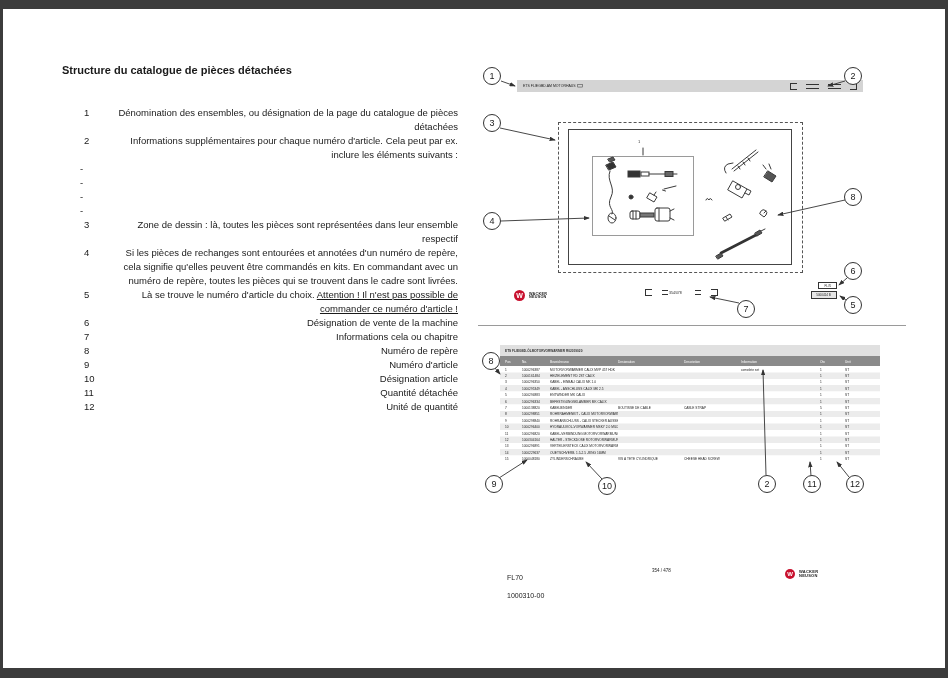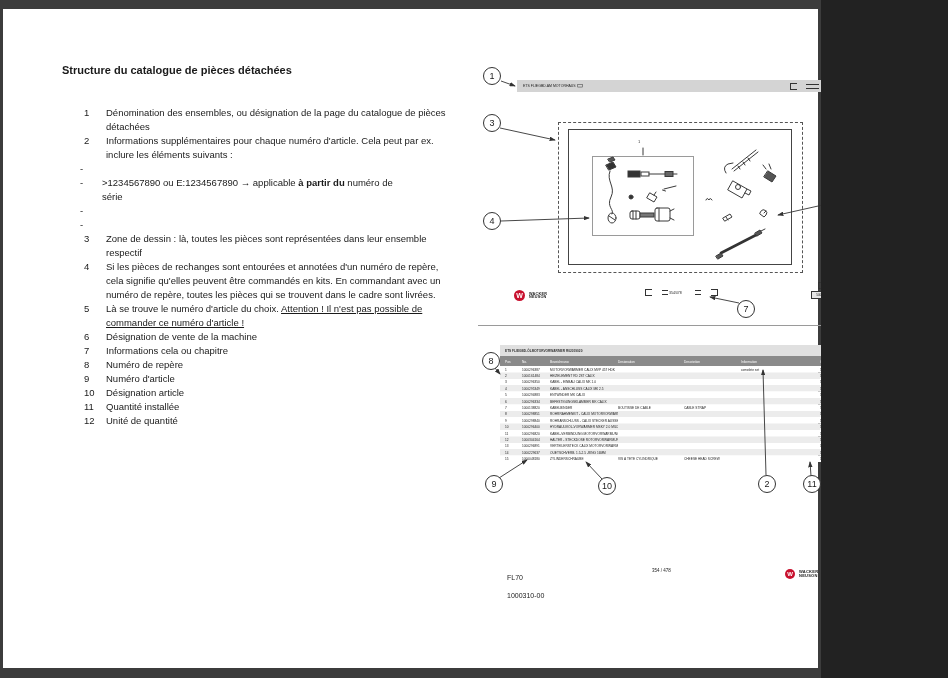--- a/index.html
+++ b/index.html
@@ -1,27 +1,27 @@
 <!DOCTYPE html>
 <html><head>
 <meta charset="utf-8">
 <style>
   html,body{margin:0;padding:0;background:#222;}
   *{box-sizing:border-box;}
-  .stage{position:relative;width:821px;height:678px;background:#3c3c3c;overflow:hidden;
+  .stage{position:relative;width:948px;height:678px;background:#3c3c3c;overflow:hidden;
          font-family:"Liberation Sans", sans-serif;color:#1a1a1a;}
   .paper{position:absolute;left:3px;top:9px;right:3px;bottom:10px;background:#ffffff;}
 
   
   .leftcol{position:absolute;left:62px;top:64px;width:400px;}
   .doc-title{font-size:11px;font-weight:bold;margin:0 0 30px 0;}
   .legend{font-size:9.5px;line-height:14px;}
   .li{display:flex;margin-left:22px;}
   .li .num{flex:0 0 22px;}
-  .li .txt{flex:1;max-width:352px;}
+  .li .txt{flex:1;max-width:352px;text-align:right;}
   .sub{display:flex;}
   .sub .dash{flex:0 0 22px;margin-left:18px;text-align:left;}
   .sub .stxt{flex:1;max-width:300px;}
   .ul{text-decoration:underline;}
 
   
   .topbar{position:absolute;left:517px;top:80px;width:346px;height:12px;background:#d4d4d4;
           display:flex;align-items:center;justify-content:space-between;padding:0 6px;}
   .tinytext{font-size:7px;transform:scale(0.5);transform-origin:0 50%;white-space:nowrap;color:#222;}
   .boxglyph{display:inline-block;width:10px;height:6px;border:1px solid #333;margin-left:4px;vertical-align:middle;}
@@ -94,21 +94,20 @@
         <span class="num">2</span>
         <div class="txt">
           <span>Informations supplémentaires pour chaque numéro d'article. Cela peut par ex. inclure les éléments suivants :</span>
         </div>
       </div>
       <div class="sub">
         <span class="dash">-</span>
       </div>
       <div class="sub">
         <span class="dash">-</span>
-        <div class="stxt"><span>&gt;1234567890 ou E:1234567890 → applicable </span><b>à partir du</b><span> numéro de série</span></div>
       </div>
       <div class="sub">
         <span class="dash">-</span>
       </div>
       <div class="sub">
         <span class="dash">-</span>
       </div>
 
       <div class="li">
         <span class="num">3</span>
@@ -140,21 +139,21 @@
       <div class="li">
         <span class="num">9</span>
         <div class="txt"><span>Numéro d'article</span></div>
       </div>
       <div class="li">
         <span class="num">10</span>
         <div class="txt"><span>Désignation article</span></div>
       </div>
       <div class="li">
         <span class="num">11</span>
-        <div class="txt"><span>Quantité installée</span></div>
+        <div class="txt"><span>Quantité détachée</span></div>
       </div>
       <div class="li">
         <span class="num">12</span>
         <div class="txt"><span>Unité de quantité</span></div>
       </div>
     </div>
   </div>
 
   <div class="topbar">
     <span class="tinytext"><span>ETS FLIEGBD.AM MOTORHAUS</span><span class="boxglyph"></span></span>

